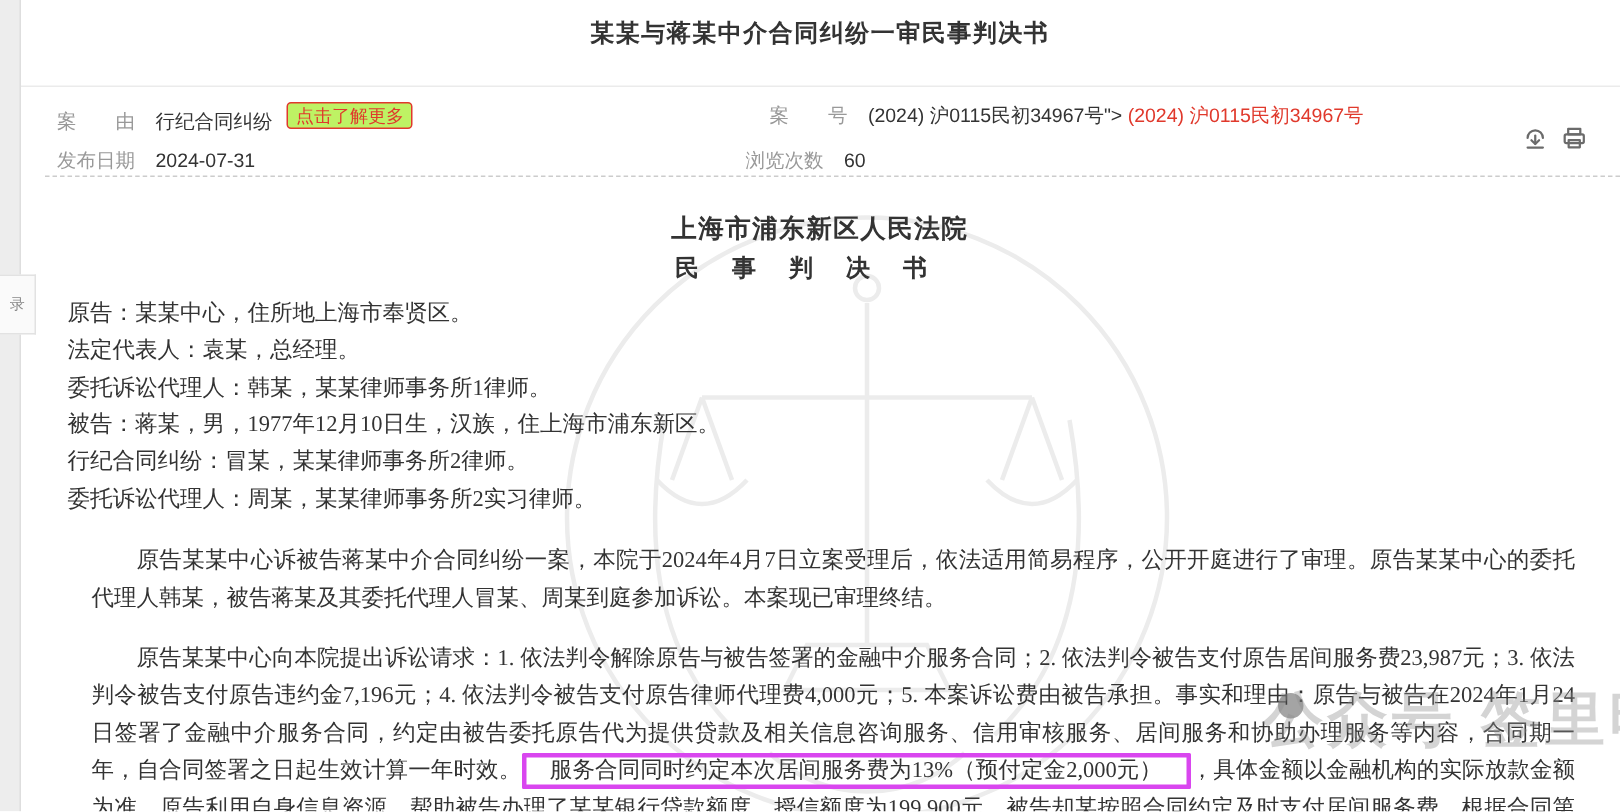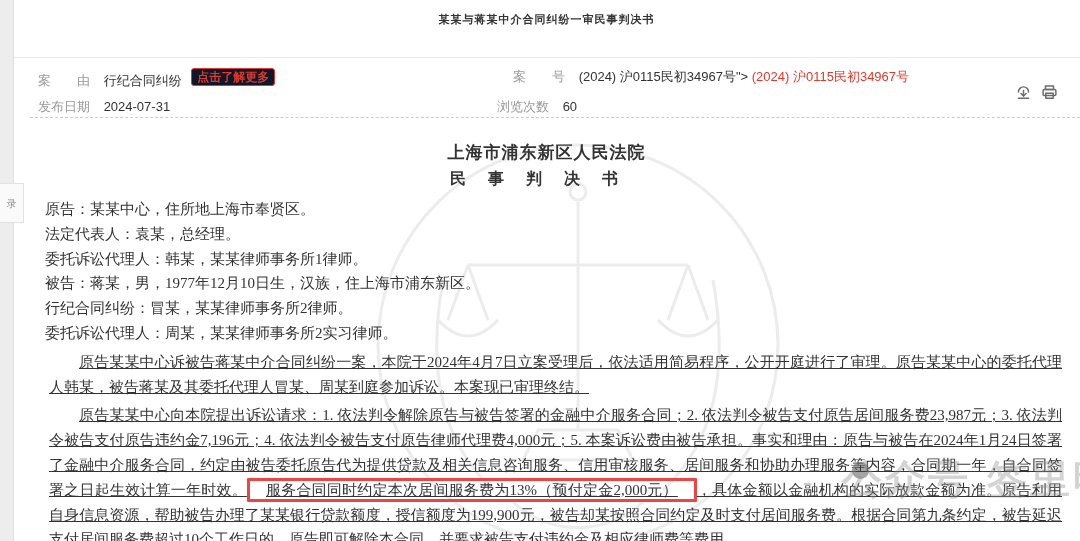--- a/index.html
+++ b/index.html
@@ -8,50 +8,50 @@
   .left-strip{position:absolute;left:0;top:0;width:13px;height:100%;
         background:#ededed;border-right:1px solid #dedede;z-index:4;}
   
   .toc-tab{position:absolute;left:0;top:183px;width:23px;height:38px;background:#fafafa;
         border:1px solid #e2e2e2;border-left:none;display:flex;flex-direction:column;
         align-items:center;justify-content:center;gap:1px;cursor:pointer;z-index:6;}
   .toc-tab .bar{width:13px;height:2.5px;background:#9a9a9a;border-radius:1px;margin:1px 0;}
   .toc-tab .toc-char{font-size:10px;color:#8a8a8a;line-height:11px;}
   
   .page-title{position:absolute;top:12px;left:13px;right:0;margin:0;text-align:center;
-        font-size:11px;font-weight:bold;color:#333;letter-spacing:1px;}
+        font-size:16px;font-weight:bold;color:#333;letter-spacing:1px;}
   .title-divider{position:absolute;top:57px;left:13px;right:0;border-top:1px solid #ebebeb;}
   
   .meta{position:absolute;top:58px;left:13px;right:0;height:60px;font-size:13px;}
   .meta .cell{position:absolute;white-space:nowrap;}
   .m-label{color:#999;margin-right:10px;}
   .m-value{color:#333;text-align:center;}
   .more-badge{display:inline-block;color:#e0392c;border:1px solid #e0392c;border-radius:3px;
         font-size:12px;line-height:16px;padding:0 5px;margin-left:6px;vertical-align:4px;
-        cursor:pointer;background:#0f172a;font-weight:bold;}
+        cursor:pointer;background:#bef264;}
   .case-no-link{color:#e0392c;text-decoration:none;cursor:pointer;}
   .meta-icons{position:absolute;right:22px;top:26px;display:flex;gap:9px;}
   .icon-btn{width:17px;height:17px;background:none;border:none;padding:0;cursor:pointer;color:#6b6b6b;}
   .icon-btn svg{width:17px;height:17px;stroke:#6b6b6b;fill:none;stroke-width:1.4;stroke-linecap:round;stroke-linejoin:round;}
   .dashed-divider{position:absolute;top:59px;left:17px;right:0;border-top:1px dashed #ccc;}
   
   .doc{position:absolute;top:125px;left:13px;right:0;bottom:0;}
   .emblem{position:absolute;left:350px;top:5px;width:430px;height:430px;z-index:0;}
   .court-name{margin:16px 0 0 0;text-align:center;font-family:"Liberation Serif",serif;
         font-size:17px;font-weight:700;letter-spacing:1px;color:#333;position:relative;z-index:1;}
   .doc-type{margin:5px 16px 0 0;text-align:center;font-family:"Liberation Serif",serif;
         font-size:16px;font-weight:700;letter-spacing:9px;color:#333;position:relative;z-index:1;}
   .case-no-red{position:absolute;top:52px;right:18px;color:#e0392c;
         font-family:"Liberation Serif",serif;font-size:15px;z-index:1;}
   .body{position:absolute;top:72px;left:32px;right:14px;z-index:1;
         font-family:"Liberation Serif",serif;font-size:15px;line-height:24.8px;
         color:#333;text-align:justify;}
-  .body p{margin:4px;text-indent:2em;text-decoration:underline;}
+  .body p{margin:16px;text-indent:2em;}
   .party-line{text-indent:0;}
-  .hl-box{border:3px solid #ef4444;padding:1px 16px;border-radius:1px;}
+  .hl-box{border:3px solid #d946ef;padding:1px 16px;border-radius:1px;}
   
   .wm-dot{position:absolute;left:852px;top:462px;width:17px;height:17px;border-radius:50%;
         background:#4a4a4a;opacity:.5;z-index:3;pointer-events:none;}
   .wm-text{position:absolute;left:842px;top:452px;z-index:3;font-size:40px;font-weight:700;
         color:#8f8f8f;opacity:.38;letter-spacing:3px;white-space:nowrap;pointer-events:none;
         font-family:"Liberation Sans",sans-serif;}
   .wm-text .wm2{margin-left:16px;}
   .emblem path,.emblem circle,.emblem line{stroke:#ececec;stroke-width:3;fill:none;}
 </style>
 </head>

